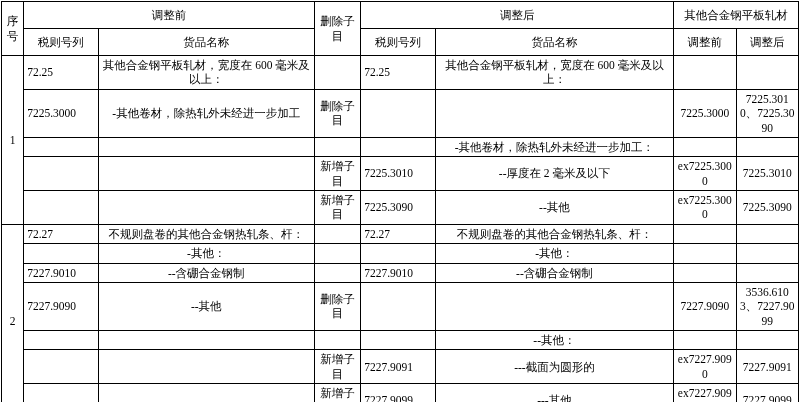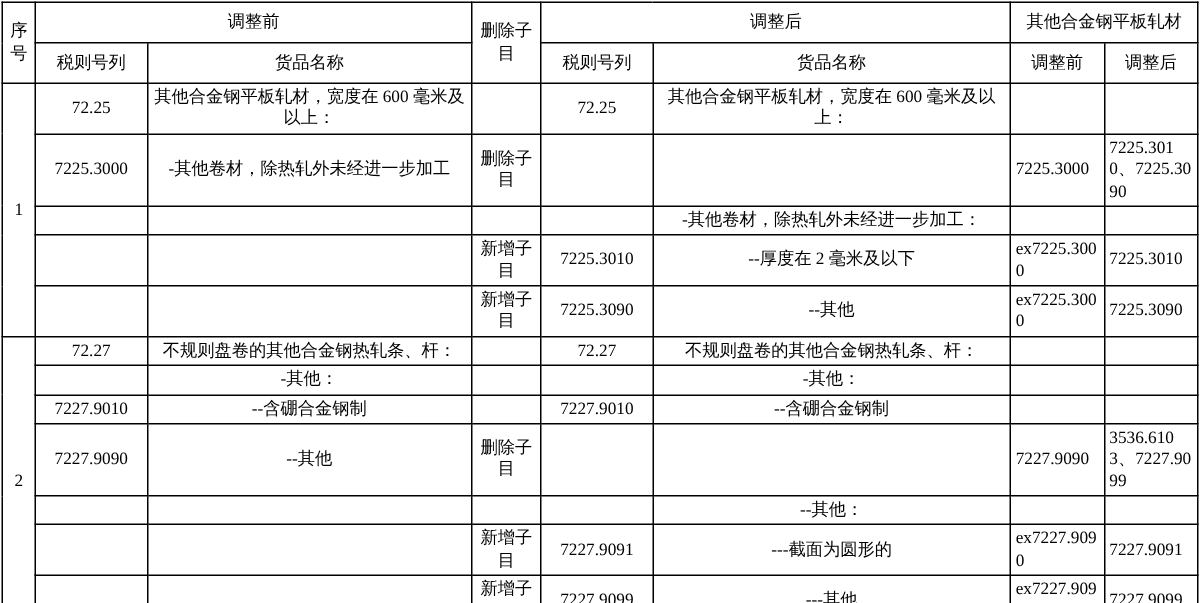--- a/index.html
+++ b/index.html
@@ -52,24 +52,24 @@
   .seq-cell {
     text-align: center;
     font-size: 12px;
   }
   .note-cell {
     text-align: center;
     font-size: 11.5px;
     line-height: 1.3;
   }
   .code {
-    text-align: center;
     font-size: 11.5px;
   }
   .rel {
+    text-align: center;
     font-size: 11px;
     line-height: 1.3;
     font-family: Liberation Serif, serif;
   }
   .hdr-top td { height: 22px; }
   .hdr-sub td { height: 22px; }
   .tall { height: 30px; }
 </style>
 </head>
 <body>

